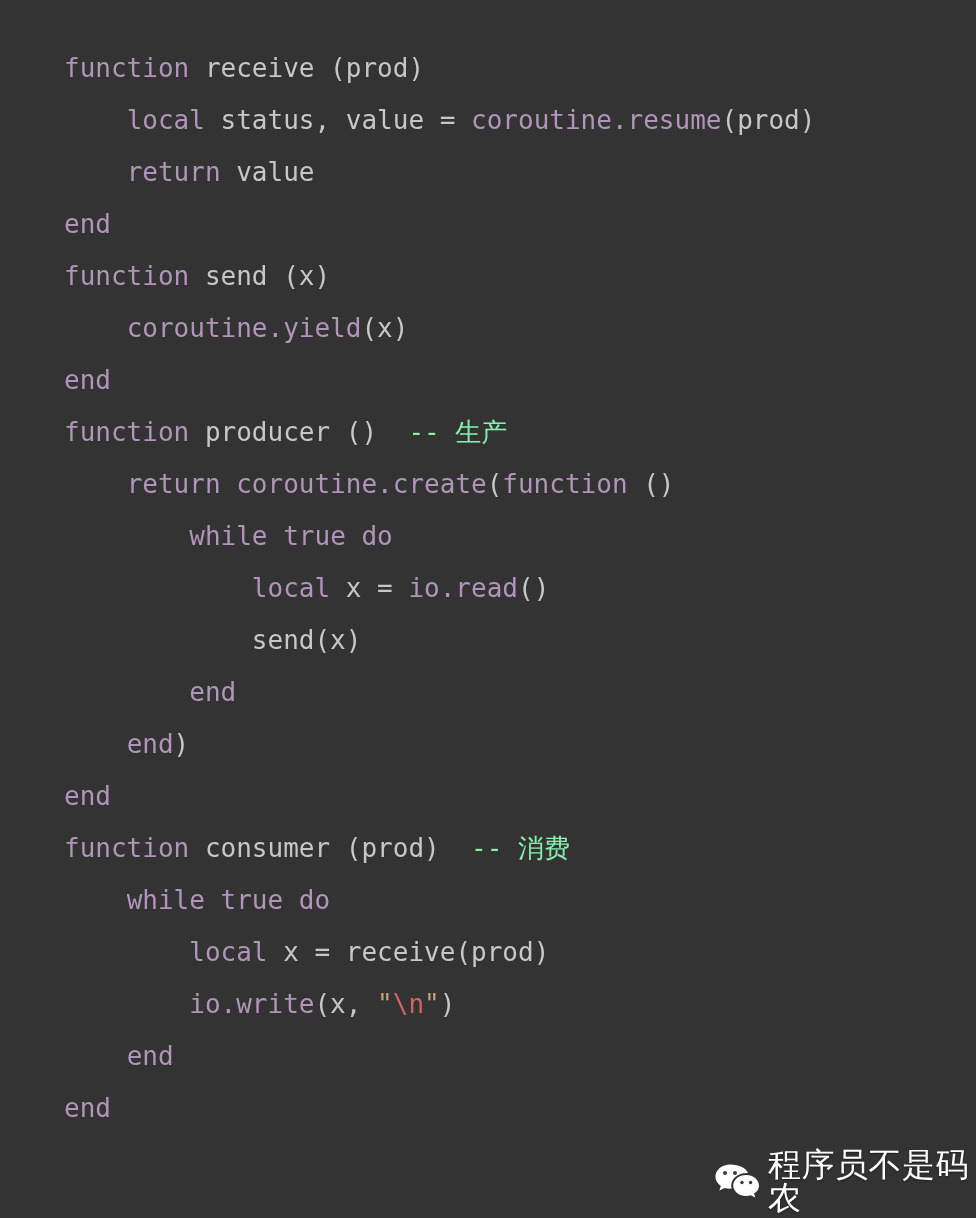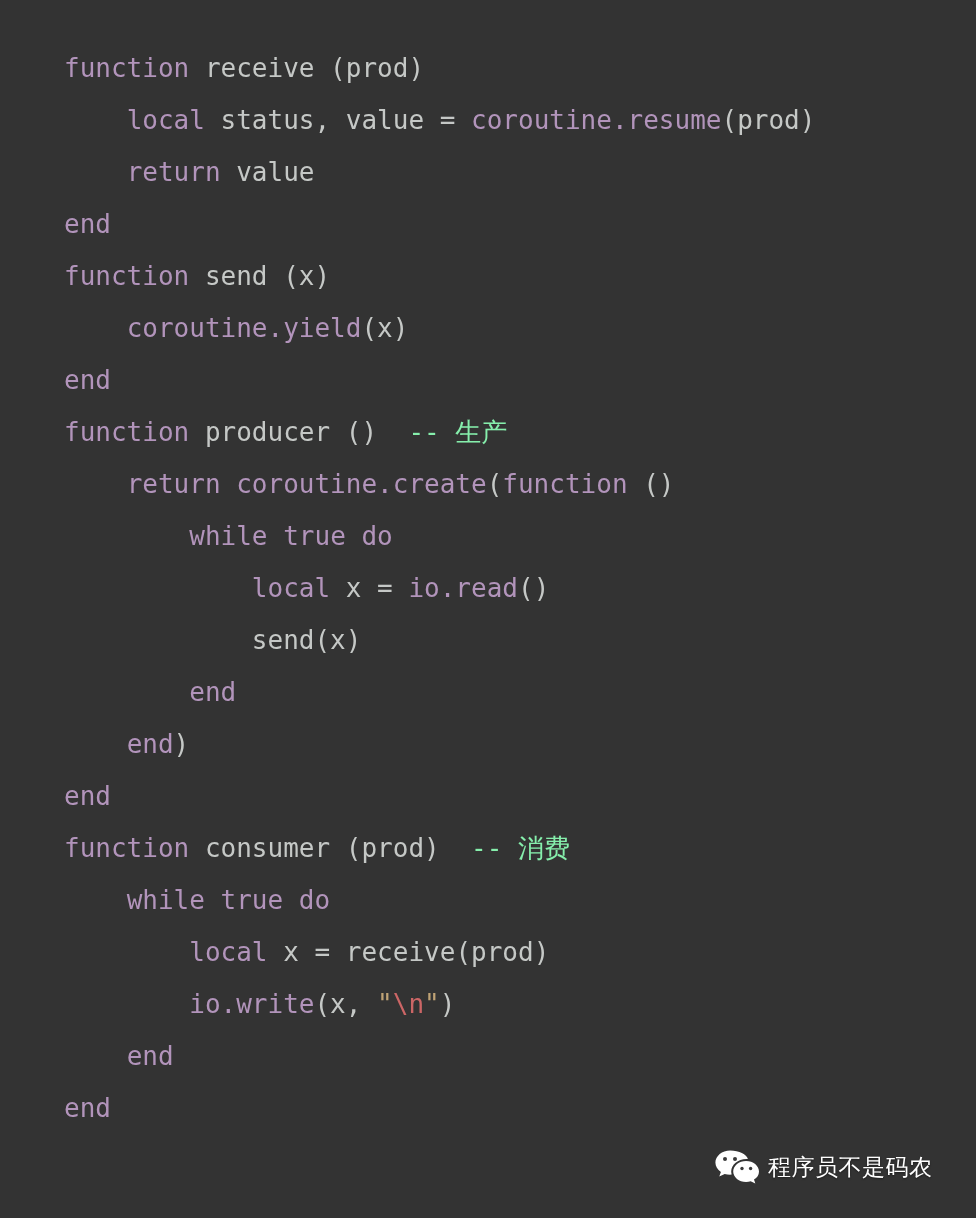--- a/index.html
+++ b/index.html
@@ -53,21 +53,21 @@
   .wx-logo {
     position: relative;
     width: 46px;
     height: 38px;
     flex: 0 0 auto;
   }
   .wx-logo svg { display: block; }
   .wm-text {
     color: #ffffff;
     font-family: "DejaVu Sans", "Liberation Sans", sans-serif;
-    font-size: 23px;
+    font-size: 33px;
     font-weight: 400;
     letter-spacing: 0.5px;
     line-height: 1;
     text-shadow: 0 1px 2px rgba(0,0,0,0.45);
   }
 </style>
 </head>
 <body>
 
 <div id="page">

